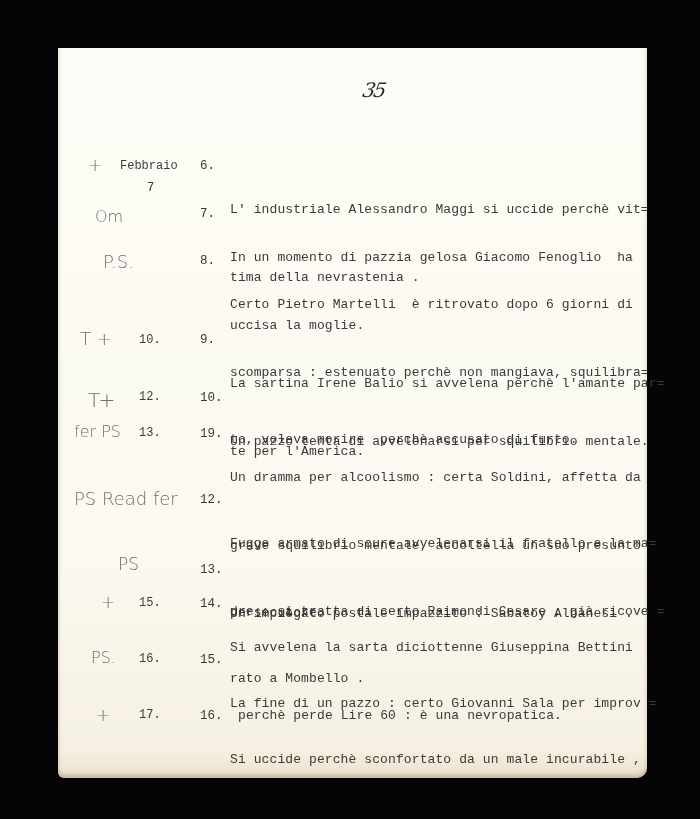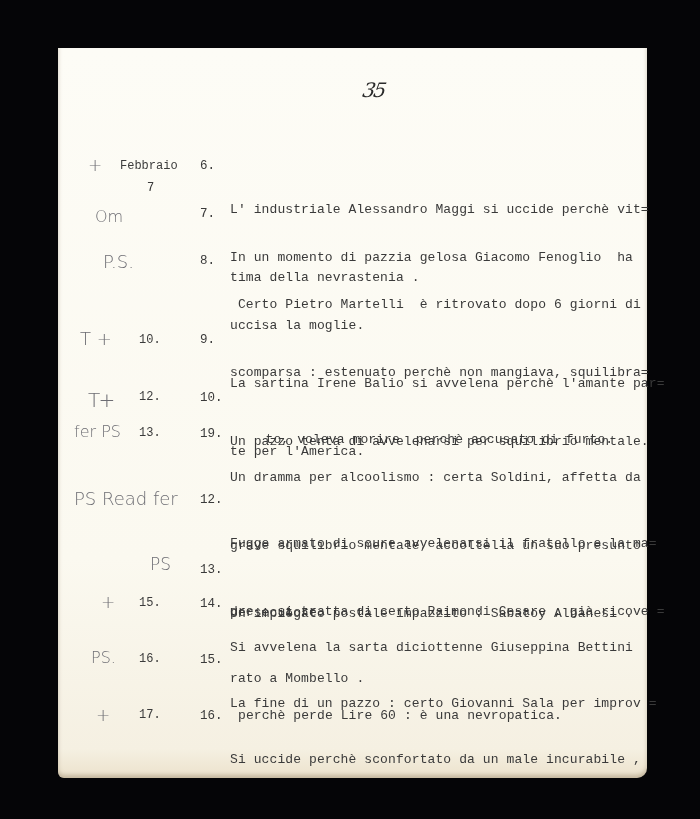--- a/index.html
+++ b/index.html
@@ -55,21 +55,21 @@
     <span class="num" style="top:1px;">7.</span>
     <div class="text" style="top:-4px;">
       <span class="l">In un momento di pazzia gelosa Giacomo Fenoglio  ha</span>
       <span class="l">uccisa la moglie.</span>
     </div>
   </div>
 
   <div class="entry" style="top:205px;">
     <span class="hand" style="left:45px;top:-2px;font-size:18px;">P.S.</span>
     <span class="num" style="top:1px;">8.</span>
-    <div class="text" style="top:-4px;text-align:center;">
+    <div class="text" style="top:-4px;">
       <span class="l">Certo Pietro Martelli  è ritrovato dopo 6 giorni di</span>
       <span class="l">scomparsa : estenuato perchè non mangiava, squilibra=</span>
       <span class="l">to, voleva morire  perchè accusato di furto.</span>
     </div>
   </div>
 
   <div class="entry" style="top:284px;">
     <span class="hand" style="left:22px;top:-4px;font-size:18px;">T +</span>
     <span class="date" style="left:73px;top:1px;">10.</span>
     <span class="num" style="top:1px;">9.</span>
@@ -103,21 +103,21 @@
     <span class="hand" style="left:16px;top:-4px;font-size:18px;">PS Read fer</span>
     <span class="num" style="top:1px;">12.</span>
     <div class="text" style="top:-4px;">
       <span class="l">Fugge armato di scure avvelenarsi il fratello e la ma=</span>
       <span class="l">dre : si tratta di certo Raimondi Cesare , già ricove =</span>
       <span class="l">rato a Mombello .</span>
     </div>
   </div>
 
   <div class="entry" style="top:514px;">
-    <span class="hand" style="left:60px;top:-8px;font-size:17px;margin-left:32px;">PS</span>
+    <span class="hand" style="left:60px;top:-8px;font-size:17px;">PS</span>
     <span class="num" style="top:1px;">13.</span>
     <div class="text" style="top:-4px;">
       <span class="l">Un impiegato postale impazzito : Sabatoy Albanesi .</span>
     </div>
   </div>
 
   <div class="entry" style="top:548px;">
     <span class="hand" style="left:43px;top:-4px;">+</span>
     <span class="date" style="left:73px;top:0px;">15.</span>
     <span class="num" style="top:1px;">14.</span>

